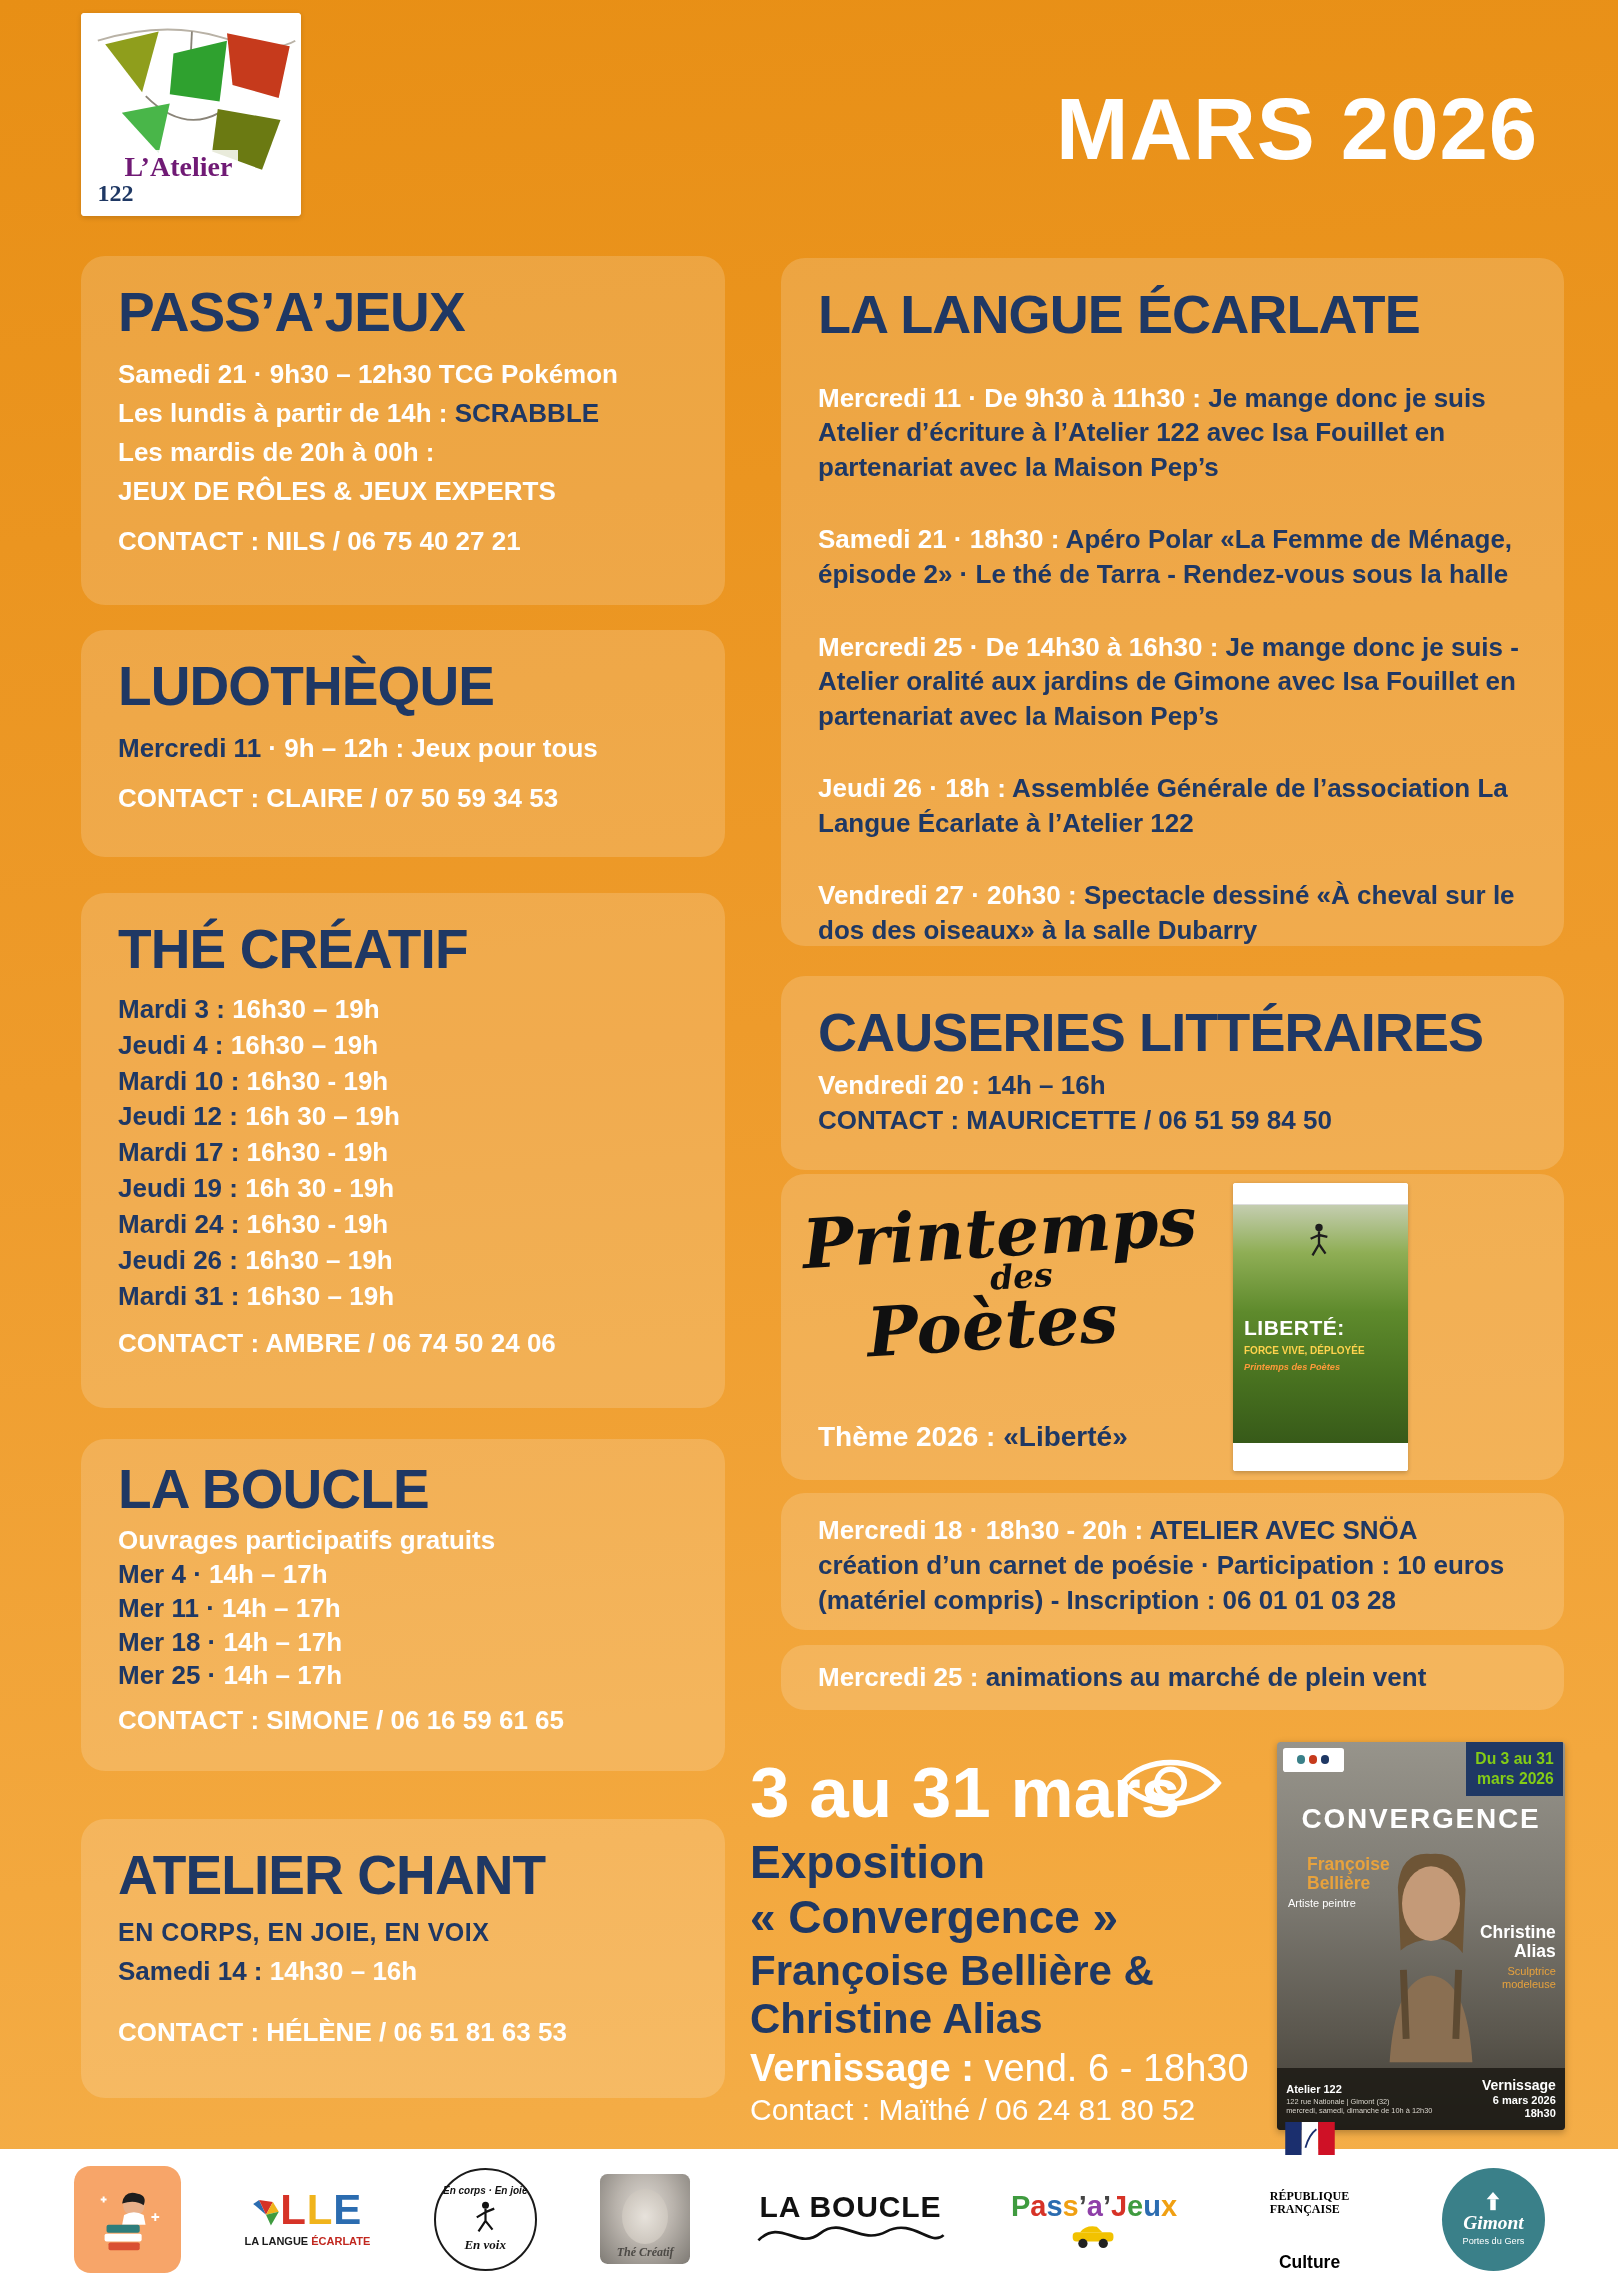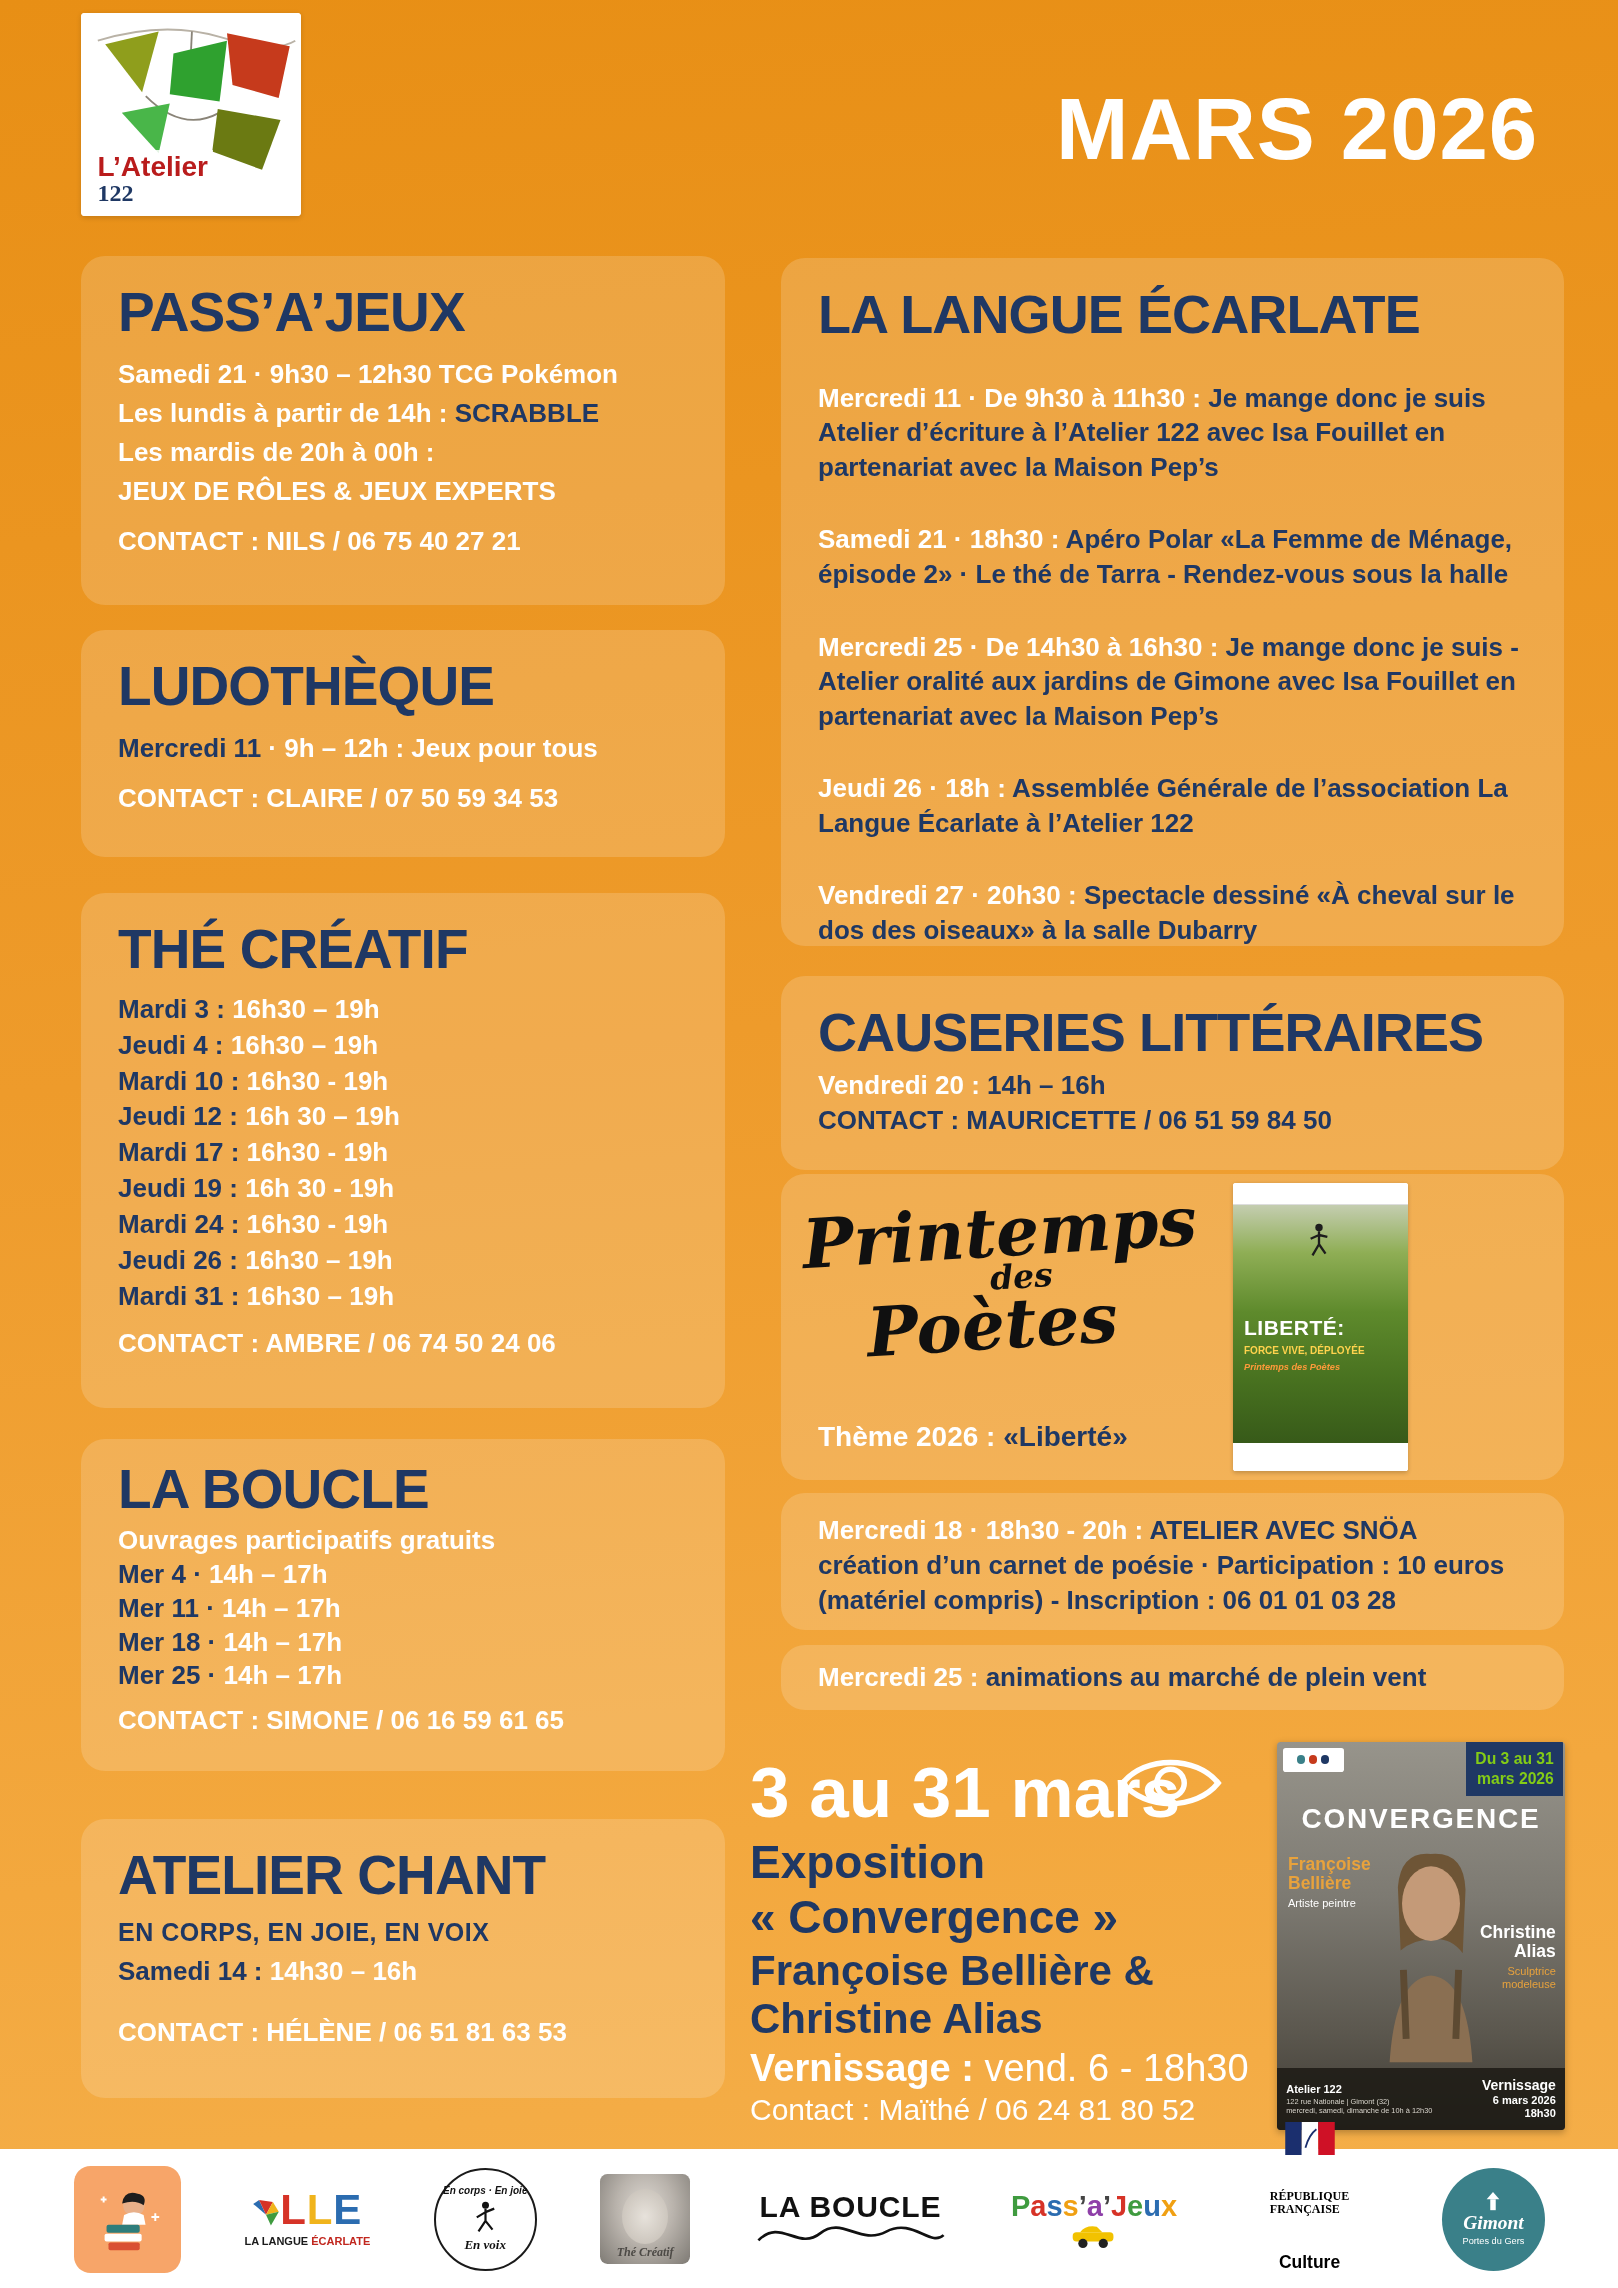--- a/index.html
+++ b/index.html
@@ -5,21 +5,21 @@
   * { margin:0; padding:0; box-sizing:border-box; }
   html,body { width:1619px; height:2289px; }
   body { font-family:"Liberation Sans", sans-serif; font-weight:700; }
   .poster { position:relative; width:1619px; height:2289px; overflow:hidden;
     background:linear-gradient(175deg,#E88F15 0%,#EE9B2B 45%,#F3A83E 78%,#F5B04C 100%); }
 
   
   .logo-box { position:absolute; left:81px; top:13px; width:220px; height:203px; background:#fff; border-radius:3.7px; overflow:hidden; box-shadow:0 1.8px 5.5px rgba(0,0,0,0.15); }
   .logo-art { position:absolute; left:0; top:0; }
   .logo-text { position:absolute; left:11px; bottom:9.2px; background:rgba(255,255,255,0.85); padding:1.8px 5.5px; }
-  .logo-t1 { font-family:Liberation Sans, sans-serif; font-size:28px; color:#b91c1c; font-weight:700; line-height:1.05; }
+  .logo-t1 { font-family:Liberation Serif, serif; font-size:28px; color:#701a75; font-weight:700; line-height:1.05;margin-left:27px; }
   .logo-t2 { font-family:"Liberation Serif", serif; font-size:24px; color:#1F3864; font-weight:700; line-height:1.0; }
   .month-title { position:absolute; top:85px; right:81px; font-size:87px; line-height:1; font-weight:800; color:#fff; letter-spacing:0.9px; }
 
   
   .card { position:absolute; background:rgba(255,255,255,0.17); border-radius:24px; padding:28px 37px; overflow:hidden; }
   .card-title { font-size:55px; font-weight:800; color:#1F3864; letter-spacing:-0.9px; margin-bottom:13px; line-height:1.05; }
   .w { color:#fff; } .n { color:#1F3864; }
   .line { font-size:26px; line-height:1.5; color:#fff; }
   .rline { font-size:26px; line-height:1.35; }
   .event { font-size:26px; line-height:1.33; margin-bottom:15.7px;margin-top:38px; }
@@ -78,21 +78,21 @@
     background:linear-gradient(180deg,#97948B 0%,#7D7A72 40%,#5B574E 75%,#3E3A33 100%); }
   .conv-chip { position:absolute; left:5.5px; top:5.5px; width:61px; height:24px; background:#fff; border-radius:2.8px; display:flex; align-items:center; justify-content:center; gap:3.7px; }
   .conv-chip i { display:block; width:8.3px; height:8.3px; border-radius:50%; }
   .conv-dates { position:absolute; right:2px; top:0; background:#1F3864; color:#84cc16; padding:7.4px 9.2px; font-size:15.7px; text-align:right; line-height:1.25; }
   .conv-title { position:absolute; left:0; top:61px; width:100%; text-align:center; font-size:28px; color:#fff; letter-spacing:1.8px; font-weight:700; }
   .conv-figure { position:absolute; left:85px; top:103px; }
   .conv-artist-left { position:absolute; left:11px; top:113px; width:85px; }
   .conv-artist-right { position:absolute; right:9.2px; top:181px; width:87px; text-align:right; }
   .conv-a-name { font-size:17.5px; line-height:1.1; font-weight:800; }
   .conv-a-role { font-size:11px; line-height:1.2; font-weight:400; margin-top:3.7px; }
-  .conv-orange { color:#E8A23C; } .conv-white { color:#fff; }
+  .conv-orange { color:#E8A23C;margin-left:19px; } .conv-white { color:#fff; }
   .conv-bottom { position:absolute; left:0; bottom:0; width:100%; height:62px; background:rgba(28,26,20,0.85); display:flex; justify-content:space-between; align-items:center; padding:0 9.2px; }
   .conv-venue { color:#fff; font-size:11px; line-height:1.25; }
   .conv-venue .tiny { font-size:7.4px; font-weight:400; color:#d8d4cc; }
   .conv-vern { color:#fff; text-align:right; line-height:1.2; }
   .conv-vern .v1 { font-size:14px; font-weight:800; }
   .conv-vern .v2 { font-size:11px; } .conv-vern .v3 { font-size:11px; }
 
   
   .footer { position:absolute; left:0; top:2149px; width:1619px; height:140px; background:#fff; display:flex; align-items:center; justify-content:space-between; padding:0 74px; }
   .f-item { display:flex; flex-direction:column; align-items:center; justify-content:center; }

